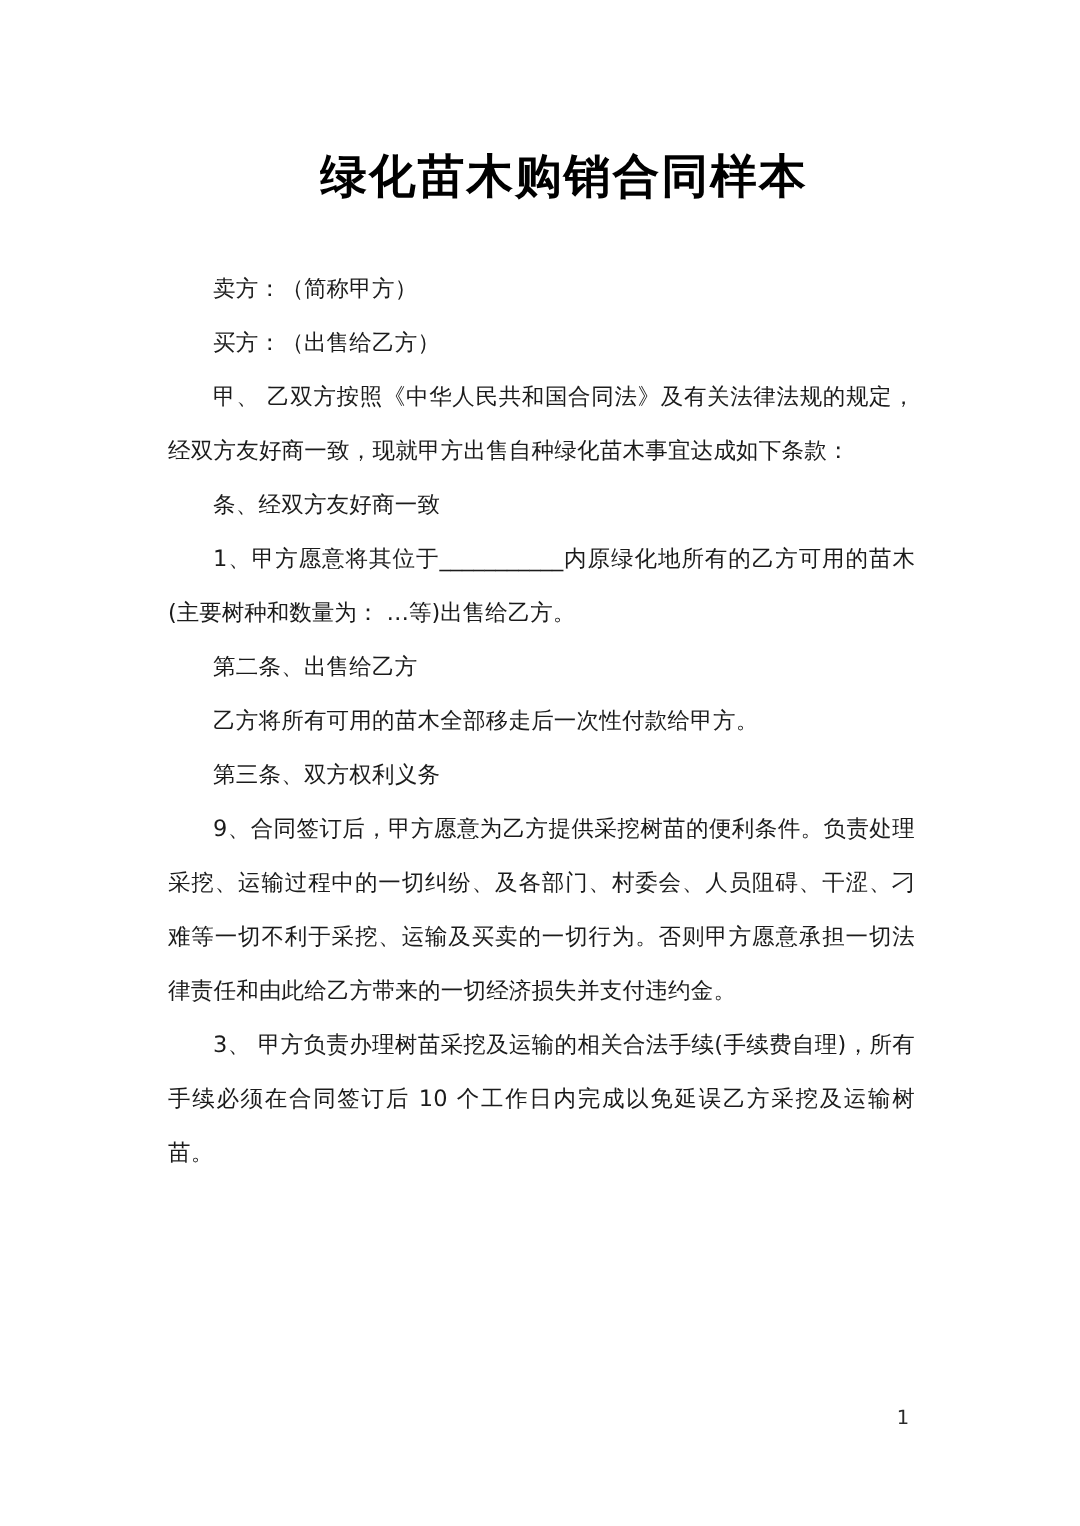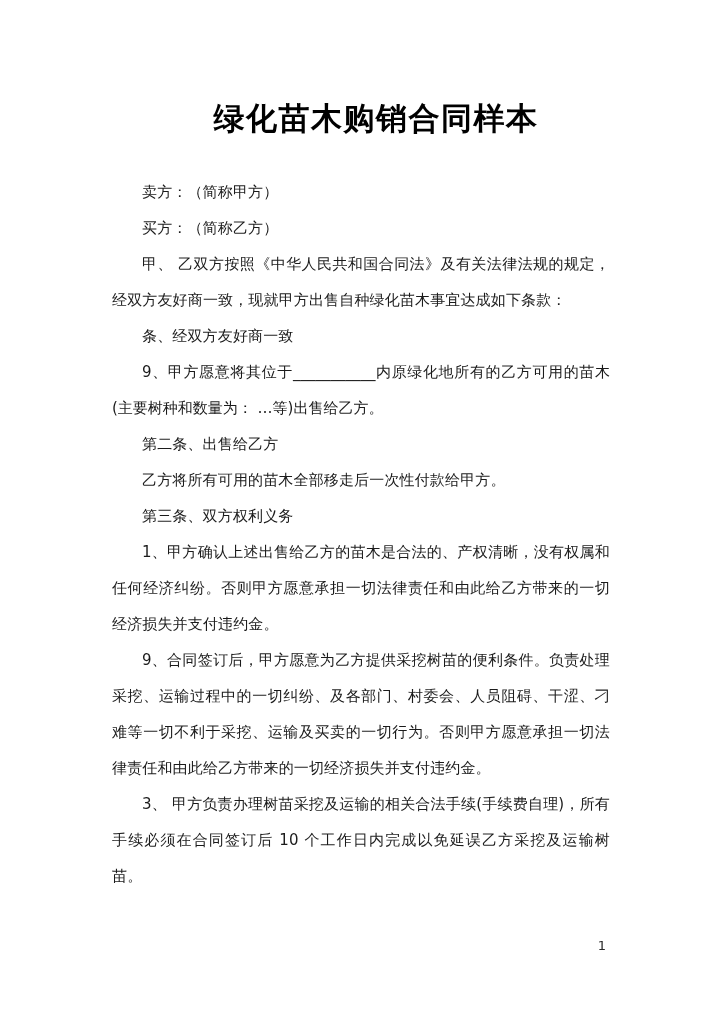--- a/index.html
+++ b/index.html
@@ -69,27 +69,26 @@
 </style>
 </head>
 <body>
 
 <div class="page">
 
   <div class="doc-title">绿化苗木购销合同样本</div>
 
   <div class="body-block">
     <p class="para indent">卖方：（简称甲方）</p>
-    <p class="para indent">买方：（简称乙方）</p>
+    <p class="para indent">买方：（出售给乙方）</p>
     <p class="para indent">甲、 乙双方按照《中华人民共和国合同法》及有关法律法规的规定，经双方友好商一致，现就甲方出售自种绿化苗木事宜达成如下条款：</p>
     <p class="para indent">条、经双方友好商一致</p>
-    <p class="para indent blank-line">9、甲方愿意将其位于___________内原绿化地所有的乙方可用的苗木(主要树种和数量为： …等)出售给乙方。</p>
+    <p class="para indent blank-line">1、甲方愿意将其位于___________内原绿化地所有的乙方可用的苗木(主要树种和数量为： …等)出售给乙方。</p>
     <p class="para indent">第二条、出售给乙方</p>
     <p class="para indent">乙方将所有可用的苗木全部移走后一次性付款给甲方。</p>
     <p class="para indent">第三条、双方权利义务</p>
-    <p class="para indent">1、甲方确认上述出售给乙方的苗木是合法的、产权清晰，没有权属和任何经济纠纷。否则甲方愿意承担一切法律责任和由此给乙方带来的一切经济损失并支付违约金。</p>
     <p class="para indent">9、合同签订后，甲方愿意为乙方提供采挖树苗的便利条件。负责处理采挖、运输过程中的一切纠纷、及各部门、村委会、人员阻碍、干涩、刁难等一切不利于采挖、运输及买卖的一切行为。否则甲方愿意承担一切法律责任和由此给乙方带来的一切经济损失并支付违约金。</p>
     <p class="para indent">3、 甲方负责办理树苗采挖及运输的相关合法手续(手续费自理)，所有手续必须在合同签订后 10 个工作日内完成以免延误乙方采挖及运输树苗。</p>
   </div>
 
   <div class="page-number">1</div>
 
 </div>
 
 </body></html>

